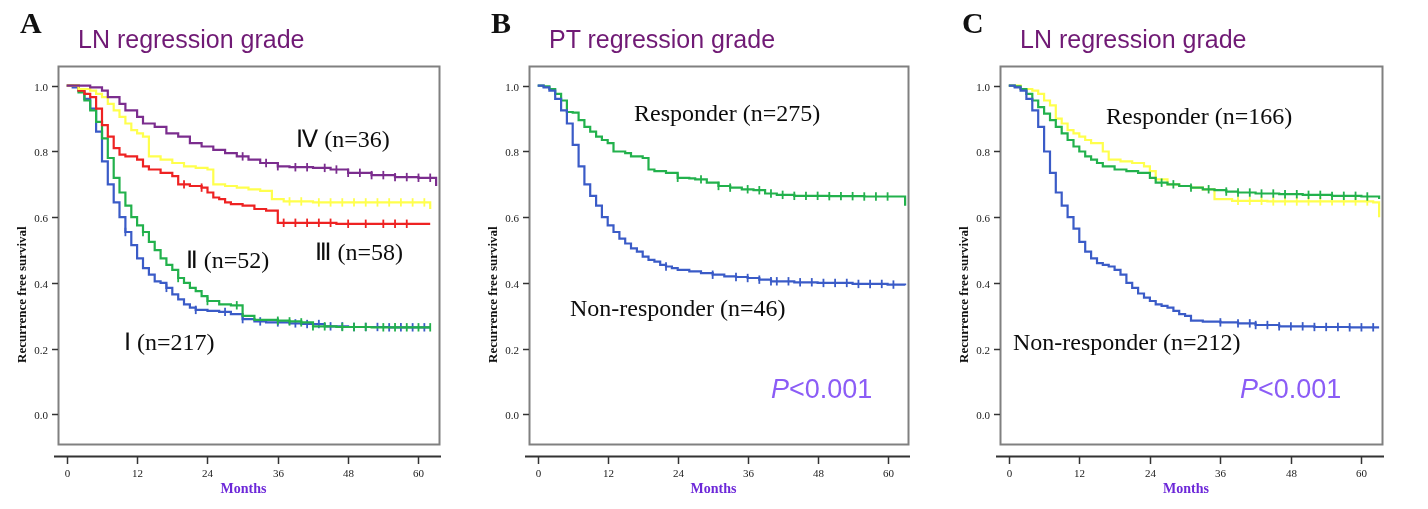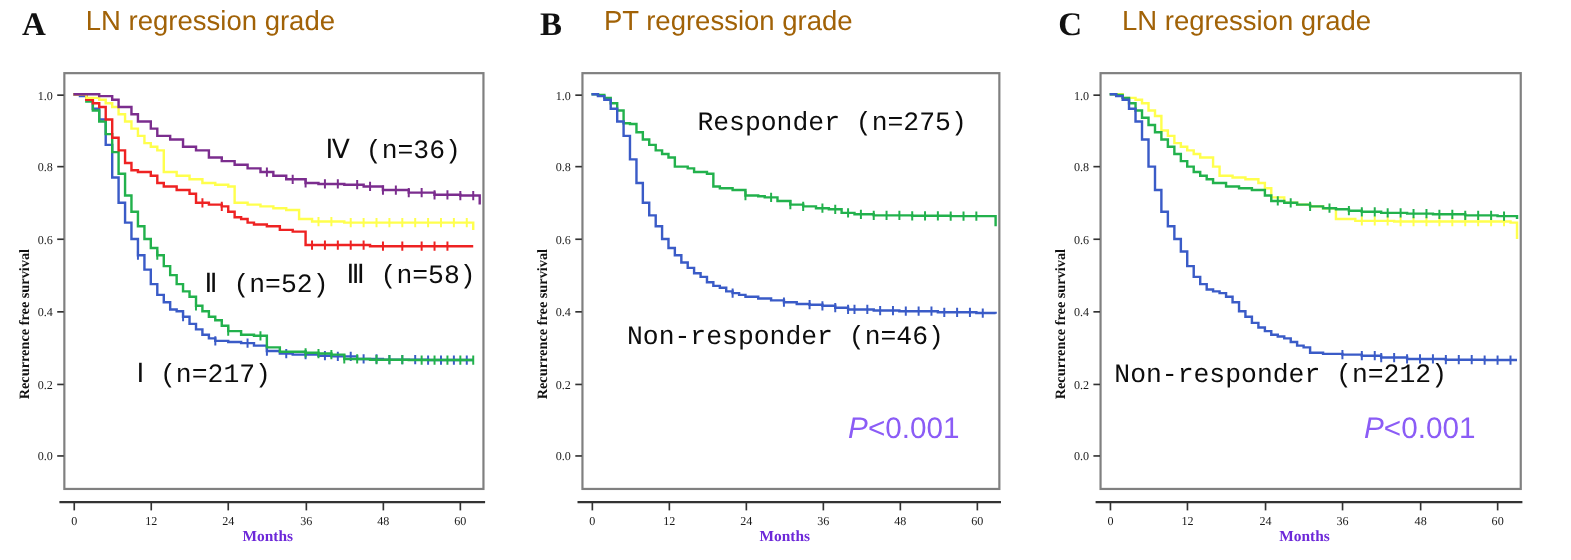--- a/index.html
+++ b/index.html
@@ -5,35 +5,35 @@
   html,body{margin:0;padding:0;background:#ffffff;}
   body{width:1428px;height:509px;font-family:"Liberation Sans",sans-serif;overflow:hidden;}
   #figure{position:relative;width:1428px;height:509px;background:#fff;}
   .panel{position:absolute;top:0;height:509px;}
   .panel-letter{
     position:absolute;font-family:"Liberation Serif",serif;font-weight:bold;
     font-size:30px;color:#111;line-height:1;
   }
   .panel-title{
     position:absolute;font-family:"Liberation Sans",sans-serif;
-    font-size:25px;color:#a16207;line-height:1;white-space:nowrap;
+    font-size:25px;color:#701a75;line-height:1;white-space:nowrap;margin-top:20px;
   }
   .plot-svg{position:absolute;left:0;top:0;}
   .axis-label-y{
     position:absolute;font-family:"Liberation Serif",serif;font-weight:bold;
     font-size:13px;color:#111;
     transform-origin:0 0;transform:rotate(-90deg);white-space:nowrap;
   }
   .axis-label-x{
     position:absolute;font-family:"Liberation Serif",serif;font-weight:bold;
     font-size:14px;color:#6d28d9;white-space:nowrap;
   }
   .tick-text{font-family:"Liberation Serif",serif;font-size:11px;fill:#1a1a1a;}
   .curve-label{
-    position:absolute;font-family:Liberation Mono, monospace;
+    position:absolute;font-family:Liberation Serif, serif;
     font-size:24px;color:#0d0d0d;white-space:nowrap;line-height:1;
   }
   .pvalue{
     position:absolute;font-family:"Liberation Sans",sans-serif;
     font-size:27px;color:#8b5cf6;white-space:nowrap;line-height:1;
   }
   .pvalue .pital{font-style:italic;}
 </style>
 </head>
 <body>
@@ -323,16 +323,17 @@
           <line x1="1290.9076923076923" y1="322.12695652173915" x2="1290.9076923076923" y2="330.5269565217391" stroke="#3A5BC7" stroke-width="1.8"></line>
           <line x1="1302.6615384615384" y1="322.12695652173915" x2="1302.6615384615384" y2="330.5269565217391" stroke="#3A5BC7" stroke-width="1.8"></line>
           <line x1="1314.4153846153845" y1="322.78434782608696" x2="1314.4153846153845" y2="331.18434782608693" stroke="#3A5BC7" stroke-width="1.8"></line>
           <line x1="1326.1692307692308" y1="322.78434782608696" x2="1326.1692307692308" y2="331.18434782608693" stroke="#3A5BC7" stroke-width="1.8"></line>
           <line x1="1337.923076923077" y1="322.78434782608696" x2="1337.923076923077" y2="331.18434782608693" stroke="#3A5BC7" stroke-width="1.8"></line>
           <line x1="1349.676923076923" y1="323.11304347826086" x2="1349.676923076923" y2="331.51304347826084" stroke="#3A5BC7" stroke-width="1.8"></line>
           <line x1="1361.4307692307693" y1="323.11304347826086" x2="1361.4307692307693" y2="331.51304347826084" stroke="#3A5BC7" stroke-width="1.8"></line>
           <line x1="1373.1846153846154" y1="323.11304347826086" x2="1373.1846153846154" y2="331.51304347826084" stroke="#3A5BC7" stroke-width="1.8"></line>
         </g>
       </svg>
+      <div class="curve-label" style="left: 1106px; top: 104px;">Responder (n=166)</div>
       <div class="curve-label" style="left: 1013px; top: 330px;">Non-responder (n=212)</div>
       <div class="pvalue" style="left: 1240px; top: 376px;"><span class="pital">P</span><span>&lt;0.001</span></div>
     </div>
   </div>
 
 </body></html>

